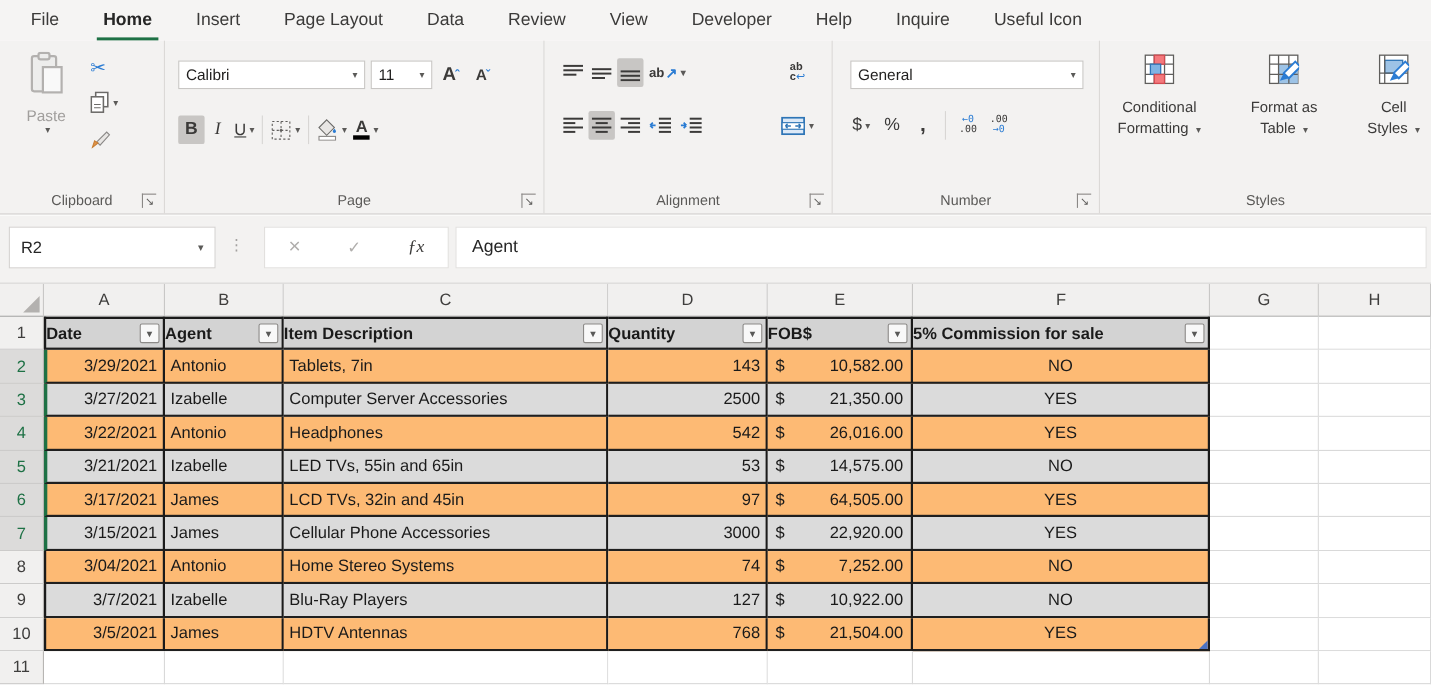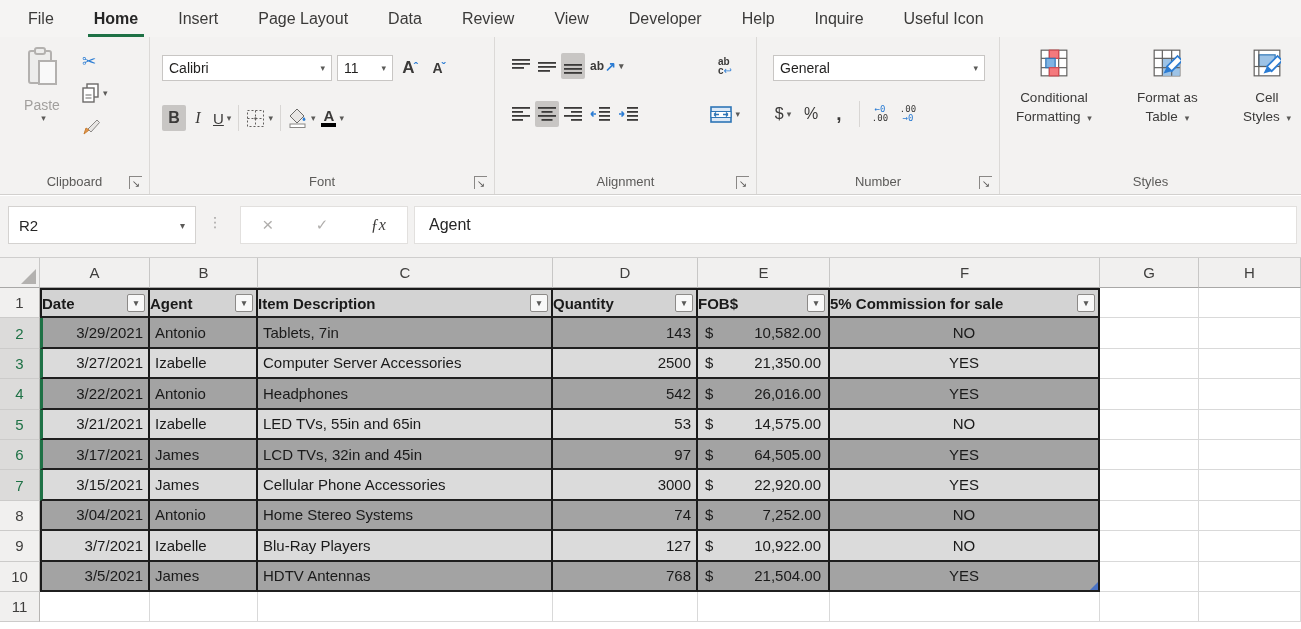--- a/index.html
+++ b/index.html
@@ -105,21 +105,21 @@
   .corner .tri { position:absolute; right:3px; bottom:3px; width:0; height:0;
                  border-left:15px solid transparent; border-bottom:15px solid #b3b1af; }
   .rh { background:#f1f0ef; border-right:1px solid #b7b5b3; border-bottom:1px solid #cccbca;
         display:flex; align-items:center; justify-content:center; font-size:15px; color:#3f3e3d; }
   .rh.selrow { background:#dcdbda; color:#1e7145; }
   .cell { background:#fff; border-right:1px solid #d9d9d9; border-bottom:1px solid #d9d9d9;
           display:flex; align-items:center; font-size:15px; color:#1a1a1a; overflow:hidden; white-space:nowrap; }
   .tc { border-right:2px solid #1a1a1a; border-bottom:2px solid #1f1f1f; }
   .tc.firstcol { border-left:2px solid #1a1a1a; }
   .tc.greenline { border-left:3px solid #1e7145; }
-  .band-dark { background:#a3a3a3; }
+  .band-dark { background:#fdba74; }
   .band-light { background:#dbdbdb; }
   .th { background:#d3d3d3; font-weight:bold; border-top:2px solid #1a1a1a; position:relative; }
   .th .hlabel { flex:1; text-align:left; padding-right:16px; }
   .fbtn { position:absolute; right:3px; top:50%; transform:translateY(-50%); width:18px; height:18px;
           background:#f8f8f8; border:1px solid #8c8a88; border-radius:2px; display:flex;
           align-items:center; justify-content:center; font-size:9px; color:#595958; }
   .al-r { justify-content:flex-end; padding-right:5px; }
   .al-l { padding-left:5px; }
   .al-c { justify-content:center; }
   .fob { justify-content:space-between; padding:0 7px; }
@@ -228,21 +228,21 @@
         <span class="caret">▾</span>
       </span>
       <span class="rbtn">
         <span class="fcolorA">
           <span>A</span>
           <span class="bar"></span>
         </span>
         <span class="caret">▾</span>
       </span>
     </div>
-    <div class="grouplabel">Font</div>
+    <div class="grouplabel">Page</div>
     <div class="launcher">↘</div>
   </div>
 
   <div class="group g-align">
     <div class="al-row1">
       <span class="rbtn">
         <svg width="18" height="16">
             <rect class="ln" y="1" width="18" height="1.8"></rect>
             <rect class="ln" y="5" width="18" height="1.8"></rect>
             <rect class="ln" y="9" width="12" height="1.8"></rect>

